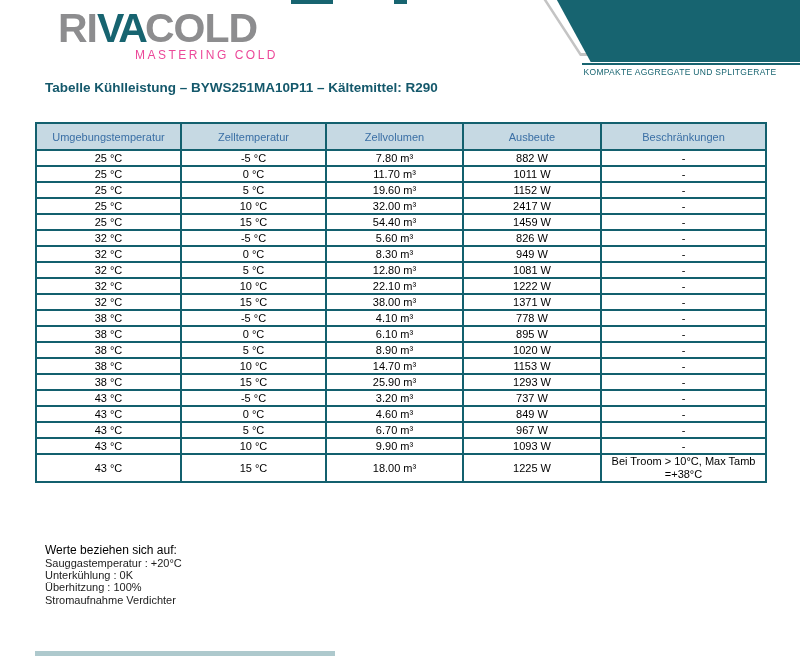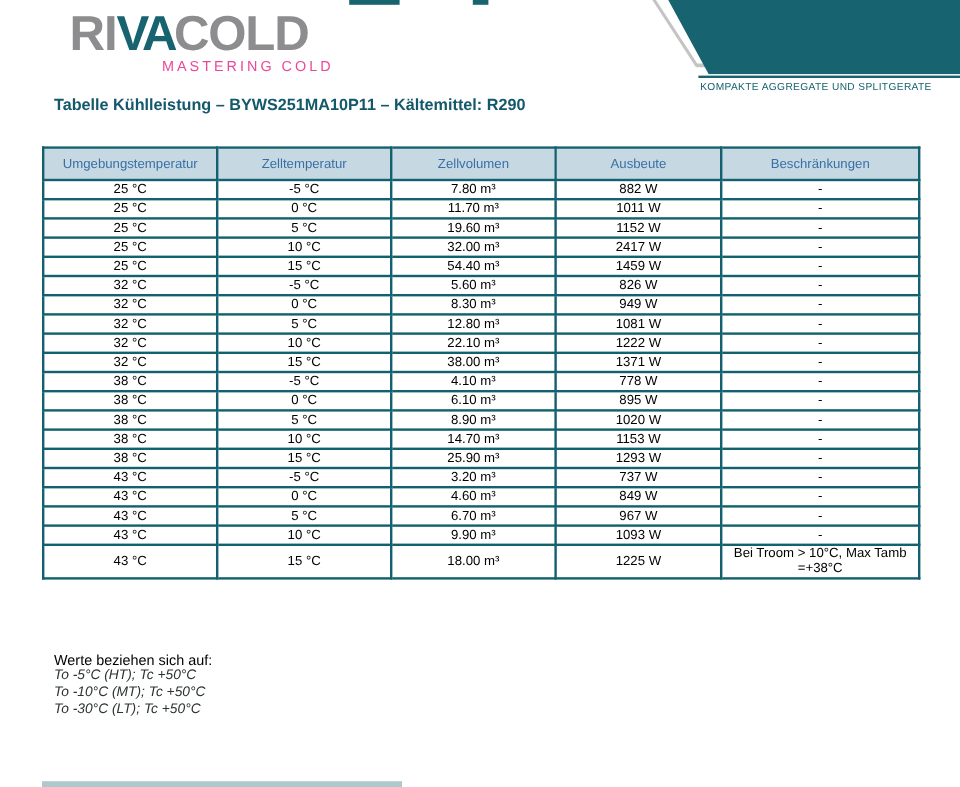--- a/index.html
+++ b/index.html
@@ -283,19 +283,20 @@
         <td>1225 W</td>
         <td>Bei Troom &gt; 10°C, Max Tamb =+38°C</td>
       </tr>
     </tbody>
 </table>
 
 <div class="notes">
   <div class="heading">Werte beziehen sich auf:</div>
   <div>
 
-  <div class="iline">To -5°C (HT); Tc +50°C</div>
-      <div class="iline">To -10°C (MT); Tc +50°C</div>
-      <div class="iline">To -30°C (LT); Tc +50°C</div>
+  <div class="line">Sauggastemperatur : +20°C</div>
+      <div class="line">Unterkühlung : 0K</div>
+      <div class="line">Überhitzung : 100%</div>
+      <div class="line">Stromaufnahme Verdichter</div>
     </div>
 </div>
 
 <div class="bottom-bar"></div>
 
 </body></html>

